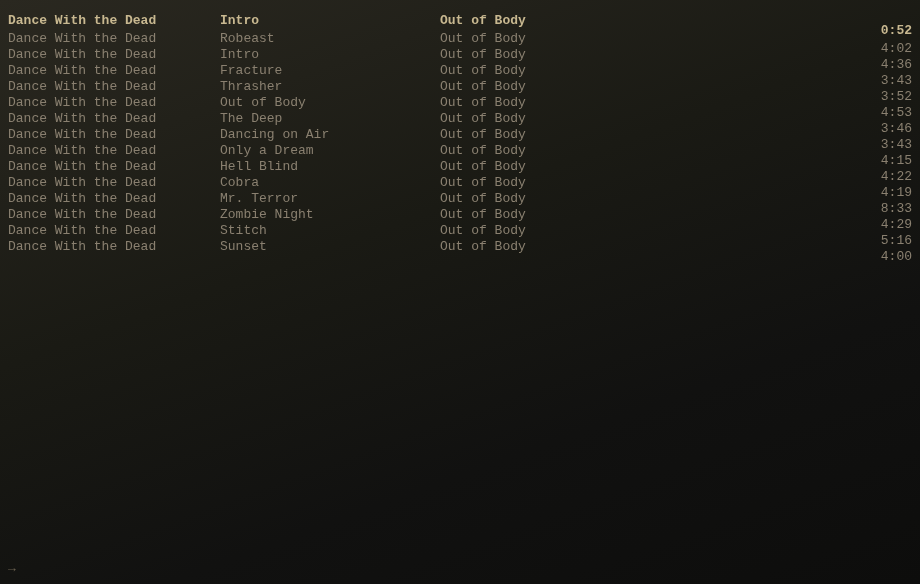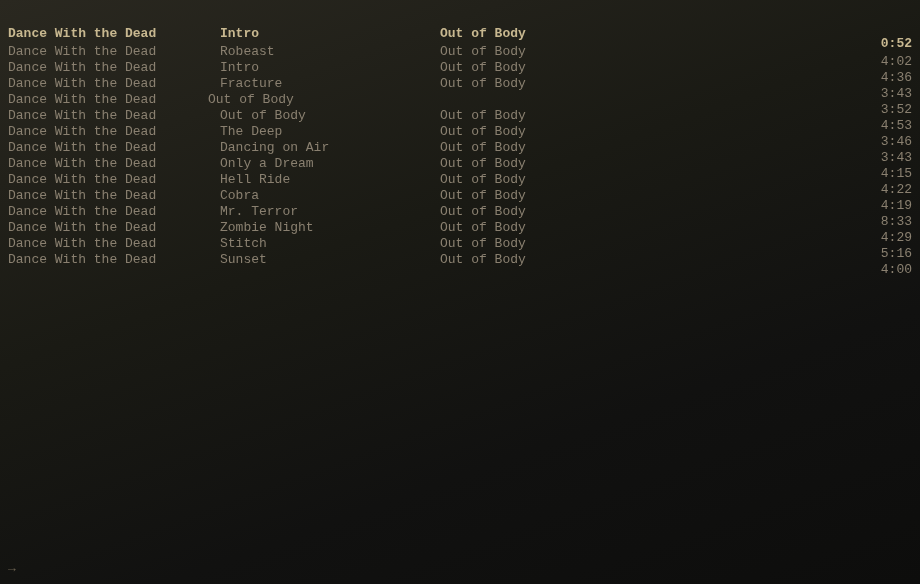--- a/index.html
+++ b/index.html
@@ -13,21 +13,21 @@
       height: 584px;
       background: linear-gradient(160deg, #2a2820 0%, #1a1a14 40%, #111110 70%, #0d0d0c 100%);
       font-family: 'Courier New', Courier, monospace;
       font-size: 13px;
       color: #8a8070;
       overflow: hidden;
       position: relative;
     }
 
     .track-list {
-      padding: 25px 0;
+      padding: 12px 0;
       width: 100%;
     }
 
     .track-row {
       display: flex;
       align-items: center;
       padding: 2px 8px;
       height: 16px;
       cursor: pointer;
     }
@@ -99,20 +99,21 @@
       <span class="col-duration">4:36</span>
     </div>
     <div class="track-row">
       <span class="col-artist">Dance With the Dead</span>
       <span class="col-title">Fracture</span>
       <span class="col-album">Out of Body</span>
       <span class="col-duration">3:43</span>
     </div>
     <div class="track-row">
       <span class="col-artist">Dance With the Dead</span>
+      <span class="col-title">Thrasher</span>
       <span class="col-album">Out of Body</span>
       <span class="col-duration">3:52</span>
     </div>
     <div class="track-row">
       <span class="col-artist">Dance With the Dead</span>
       <span class="col-title">Out of Body</span>
       <span class="col-album">Out of Body</span>
       <span class="col-duration">4:53</span>
     </div>
     <div class="track-row">
@@ -128,21 +129,21 @@
       <span class="col-duration">3:43</span>
     </div>
     <div class="track-row">
       <span class="col-artist">Dance With the Dead</span>
       <span class="col-title">Only a Dream</span>
       <span class="col-album">Out of Body</span>
       <span class="col-duration">4:15</span>
     </div>
     <div class="track-row">
       <span class="col-artist">Dance With the Dead</span>
-      <span class="col-title">Hell Ride</span>
+      <span class="col-title">Hell Blind</span>
       <span class="col-album">Out of Body</span>
       <span class="col-duration">4:22</span>
     </div>
     <div class="track-row">
       <span class="col-artist">Dance With the Dead</span>
       <span class="col-title">Cobra</span>
       <span class="col-album">Out of Body</span>
       <span class="col-duration">4:19</span>
     </div>
     <div class="track-row">

